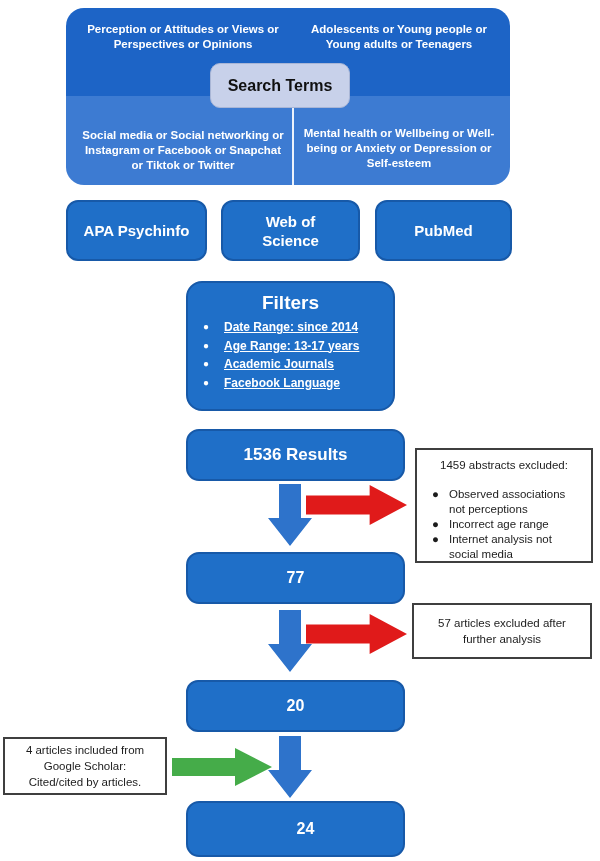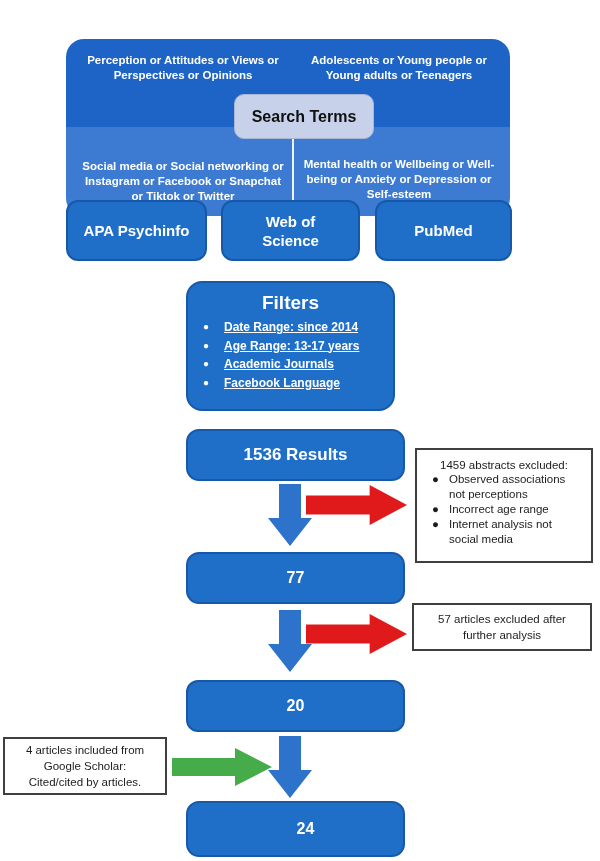--- a/index.html
+++ b/index.html
@@ -15,34 +15,34 @@
     border: 2px solid var(--box_border);
     border-radius: 13px;
     color: #fff;
     font-weight: 700;
     display:flex; align-items:center; justify-content:center;
     text-align:center;
     white-space: pre-line;
   }
 
   
-  .panel { left:66px; top:8px; width:444px; height:177px; border-radius:18px; overflow:hidden;margin-top:31px; }
+  .panel { left:66px; top:8px; width:444px; height:177px; border-radius:18px; overflow:hidden; }
   .half-top   { position:absolute; left:0; top:0; width:100%; height:88px; background:var(--panel_top_blue); }
   .half-bottom{ position:absolute; left:0; top:88px; width:100%; height:89px; background:var(--panel_bottom_blue); }
   .quad {
     position:absolute; color:#fff; font-weight:700;
     font-size:11.5px; line-height:15px; text-align:center; white-space:pre-line;
   }
   .q-tl { left:12px;  top:14px;  width:210px; }
   .q-tr { left:234px; top:14px;  width:198px; }
   .q-bl { left:12px;  top:120px; width:210px; }
   .q-br { left:234px; top:118px; width:198px; }
   .vdivider { position:absolute; left:226px; top:99px; width:2px; height:78px; background:rgba(255,255,255,.9); }
   .badge {
-    position:absolute; left:168px; top:55px; width:140px; height:45px;
+    position:absolute; left:144px; top:55px; width:140px; height:45px;
     background:var(--badge_bg); border:1px solid var(--badge_border); border-radius:10px;
     color:#101010; font-weight:700; font-size:16px;
     display:flex; align-items:center; justify-content:center;
   }
 
   
   .db  { top:200px; height:61px; font-size:15px; line-height:19px; border-radius:12px; }
   .db1 { left:66px;  width:141px; }
   .db2 { left:221px; width:139px; }
   .db3 { left:375px; width:137px; }
@@ -79,26 +79,26 @@
   }
   .arrow-red   { background:var(--exclusion_red); width:101px; }
   .ar1 { left:306px; top:485px; }
   .ar2 { left:306px; top:614px; }
   .arrow-green { background:var(--inclusion_green); width:100px; height:38px; }
   .ag1 { left:172px; top:748px; }
 
   
   .whitebox { background:#fff; border:2px solid var(--note_border); color:var(--note_text); font-size:11.5px; }
   .ex1 { left:415px; top:448px; width:178px; height:115px; padding:9px 5px 5px 5px; }
-  .ex-title { text-align:center; margin-bottom:1px; }
+  .ex-title { text-align:center; margin-bottom:16px; }
   .ex-li  { display:flex; line-height:15px; }
   .ex-dot { width:27px; text-align:center; }
   .ex-txt { width:134px; text-align:left; }
   .ex2 {
-    left:412px; top:603px; width:180px; height:48px;
+    left:412px; top:603px; width:180px; height:56px;
     display:flex; align-items:center; justify-content:center;
     text-align:center; padding:0 13px; line-height:16px;
   }
   .inc {
     left:3px; top:737px; width:164px; height:58px;
     display:flex; align-items:center; justify-content:center;
     text-align:center; white-space:pre-line; line-height:16px;
   }
 </style>
 </head>

